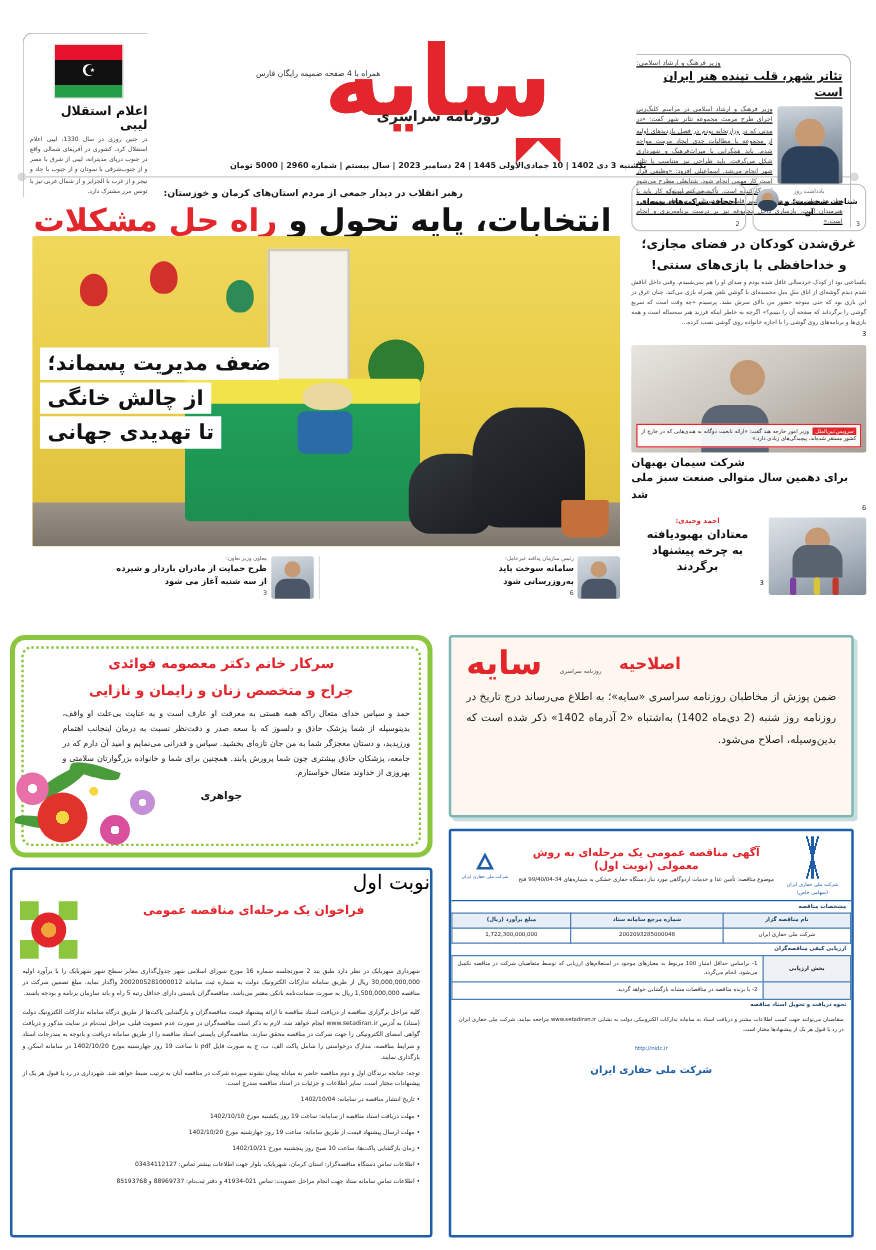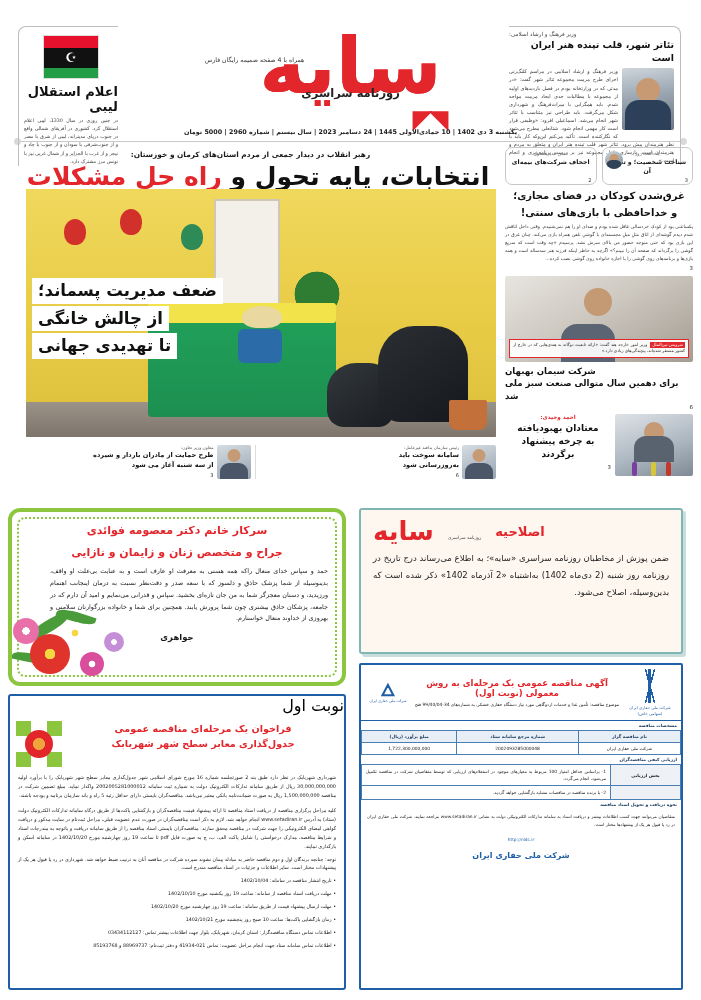--- a/index.html
+++ b/index.html
@@ -42,23 +42,23 @@
   .dateline {
     position: absolute; top: 128px; left: 50%; transform: translateX(-50%);
     font-size: 6.4px; color: #1b1b1b; white-space: nowrap; font-weight:bold;
   }
 
   .rule-line { position:absolute; left:18px; right:18px; top:141px; height:1px; background:#c9c9c9; }
   .rule-dot  { position:absolute; top:138px; width:7px; height:7px; border-radius:50%; background:#d9d9d9; }
 
   
   .mh-left {
-    position: absolute; right: 20px; top: 26px; width: 172px;
+    position: absolute; right: 20px; top: 43px; width: 172px;
     border-top: 1.5px solid #bdbdbd; border-right: 1.5px solid #bdbdbd;
-    border-top-right-radius: 8px; padding: 4px 6px 0 0;
+    border-top-right-radius: 8px; padding: 4px 6px 0 0; text-decoration: underline;
   }
   .mh-left .kick { font-size: 5.6px; color:#444; text-align:left; margin-bottom:2px; }
   .mh-left h3 { font-size: 9.4px; color:#111; text-align:right; line-height:1.35; margin-bottom:3px; }
   .mh-left .body { font-size: 5px; color:#3a3a3a; line-height:1.62; text-align: justify; }
   .mh-left .thumb {
     width: 52px; height: 62px; float: right; margin: 1px 0 2px 4px;
     background: linear-gradient(170deg,#cfd6dc 0%, #9aa6b2 45%, #6b7784 100%);
     border-radius: 2px; position: relative; overflow:hidden;
   }
   .mh-left .thumb::before{
@@ -81,21 +81,21 @@
     background:#fff; border:1px solid #ddd; overflow:hidden;
   }
   .flag-box .fstripe{position:absolute;left:0;right:0;}
   .flag-box .f1{top:0;height:12px;background:#e8112d;}
   .flag-box .f2{top:12px;height:20px;background:#111;}
   .flag-box .f3{top:32px;height:12px;background:#239e46;}
   .flag-box .moon{
     position:absolute; left:50%; top:50%; transform:translate(-50%,-50%);
     color:#fff; font-size:13px; line-height:1;
   }
-  .mh-right h4 { font-size: 13px; color:#111; margin: 2px 0 3px 0; }
+  .mh-right h4 { font-size: 10px; color:#111; margin: 2px 0 3px 0; }
   .mh-right .body { font-size:4.8px; color:#3a3a3a; line-height:1.7; text-align:justify; }
 
   
   .content { position:absolute; top:147px; left:0; width:701px; }
 
   .main-head { padding: 3px 0 0 0; }
   .kicker-main {
     text-align:center; font-size:7.4px; color:#1a1a1a; font-weight:bold;
     margin-bottom:3px; padding-right: 200px;
   }
@@ -558,21 +558,20 @@
         <p>حمد و سپاس خدای متعال راکه همه هستی به معرفت او عارف است و به عنایت بی‌علت او واقف، بدینوسیله از شما پزشک حاذق و دلسوز که با سعه صدر و دقت‌نظر نسبت به درمان اینجانب اهتمام ورزیدید، و دستان معجزگر شما به من جان تازه‌ای بخشید. سپاس و قدرانی می‌نمایم و امید آن دارم که در جامعه، پزشکان حاذق بیشتری چون شما پرورش یابند. همچنین برای شما و خانواده بزرگوارتان سلامتی و بهروزی از خداوند متعال خواستارم.</p>
         <div class="sign">جواهری</div>
       </div>
     </div>
 
     <div class="shahr">
       <div class="badge">نوبت اول</div>
       <div class="shahr-head">
         <div class="mid">
           <h4>فراخوان یک مرحله‌ای مناقصه عمومی</h4>
-          <h4>جدول‌گذاری معابر سطح شهر شهربابک</h4>
         </div>
         <div class="emb">
           <div class="petal" style="left:0;top:0;"></div>
           <div class="petal" style="right:0;top:0;"></div>
           <div class="petal" style="left:0;bottom:0;"></div>
           <div class="petal" style="right:0;bottom:0;"></div>
           <div class="core"></div>
         </div>
       </div>
       <div class="shahr-body">شهرداری شهربابک در نظر دارد طبق بند 2 صورتجلسه شماره 16 مورخ شورای اسلامی شهر جدول‌گذاری معابر سطح شهر شهربابک را با برآورد اولیه 30,000,000,000 ریال از طریق سامانه تدارکات الکترونیک دولت به شماره ثبت سامانه 2002005281000012 واگذار نماید. مبلغ تضمین شرکت در مناقصه 1,500,000,000 ریال به صورت ضمانت‌نامه بانکی معتبر می‌باشد. مناقصه‌گران بایستی دارای حداقل رتبه 5 راه و باند سازمان برنامه و بودجه باشند.</div>

